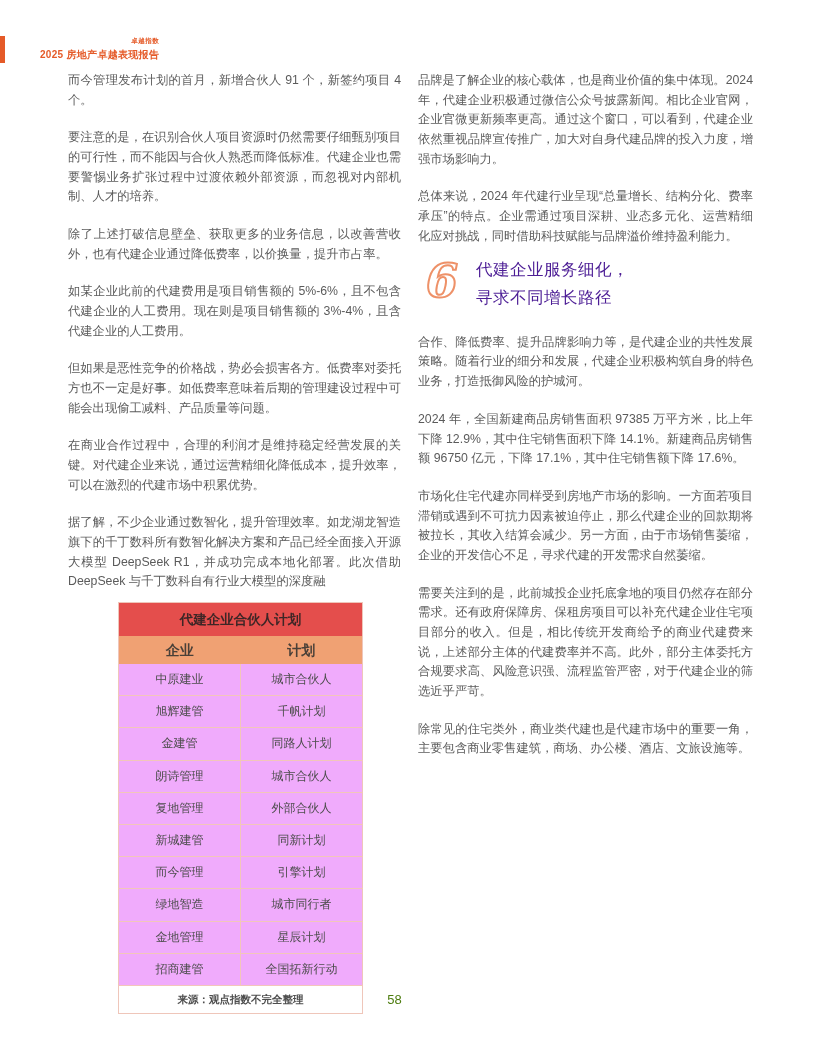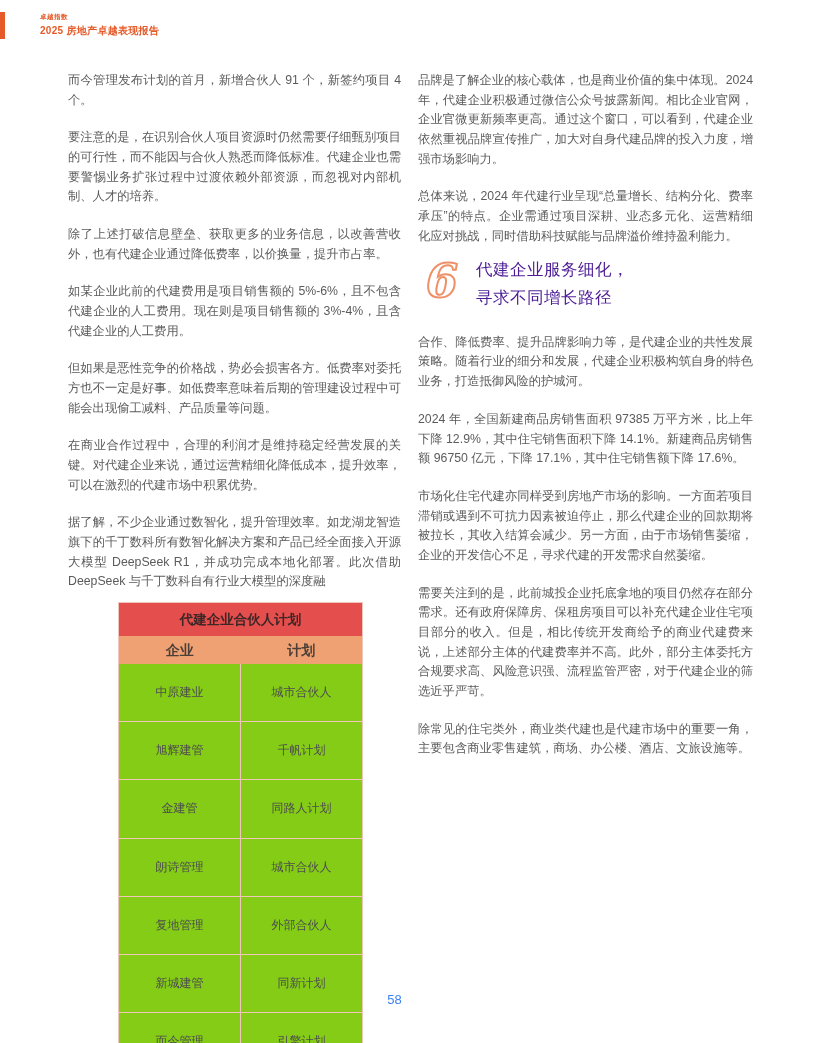--- a/index.html
+++ b/index.html
@@ -5,21 +5,21 @@
   * { margin: 0; padding: 0; box-sizing: border-box; }
   html, body { background: #ffffff; }
   body {
     width: 819px; height: 1043px;
     font-family: "Liberation Sans", "DejaVu Sans", sans-serif;
     position: relative; overflow: hidden;
   }
   .page { position: absolute; inset: 0; background: #fff; }
 
   
-  .brand { position: absolute; top: 12px; left: 0; display: flex; }
+  .brand { position: absolute; top: 36px; left: 0; display: flex; text-align: right; }
   .brand-bar { width: 5px; height: 27px; background: #E55A28; }
   .brand-text { margin-left: 35px; margin-top: 1px; }
   .brand-line1 { font-size: 6.5px; font-weight: bold; color: #E55A28; letter-spacing: 0.5px; }
   .brand-line2 { font-size: 10px; font-weight: bold; color: #E55A28; margin-top: 2px; letter-spacing: 0.3px; }
 
   
   .col { position: absolute; top: 71px; font-size: 12.3px; line-height: 1.6; color: #5b5b5b; text-align: justify; }
   .col-left  { left: 68px;  width: 333px; }
   .col-right { left: 418px; width: 335px; }
   .para { margin-bottom: 18px; }
@@ -34,40 +34,40 @@
   }
   .t-title {
     background: #E44E4C; color: #3D2626;
     font-size: 13.5px; font-weight: bold; padding: 6px 0 5px;
   }
   .t-head th {
     background: #F0A173; color: #4A4038;
     font-size: 14px; font-weight: bold; padding: 3px 0;
   }
   .t-row td {
-    padding: 19px 0; background: #84cc16;
+    padding: 6px 0; background: #f0abfc;
     border-bottom: 1px solid #F2C6BA; border-left: 1px solid #F2C6BA;
   }
   .t-row td:first-child { border-left: none; }
   .t-source { font-size: 10.5px; color: #4d4d4d; padding: 5px 0; background: #fff; font-weight: bold; }
 
   
   .section-heading { display: flex; align-items: flex-start; margin: 10px 0 22px 8px; }
   .sec-num {
     font-family: "DejaVu Serif", serif; font-style: italic;
     font-size: 46px; line-height: 1; font-weight: bold;
     color: #ffffff; -webkit-text-stroke: 2px #EE9168;
     margin: 2px 18px 0 0;
   }
   .sec-title { font-size: 16.5px; font-weight: normal; color: #4c1d95; line-height: 1.65; letter-spacing: 0.5px; }
 
   
   .page-num {
     position: absolute; left: 0; right: 30px; bottom: 36px;
-    text-align: center; font-size: 13px; color: #3b82f6;
+    text-align: center; font-size: 13px; color: #4d7c0f;
   }
 </style>
 </head>
 <body>
 
 <div class="page">
 
   <div class="brand">
     <div class="brand-bar"></div>
     <div class="brand-text">

